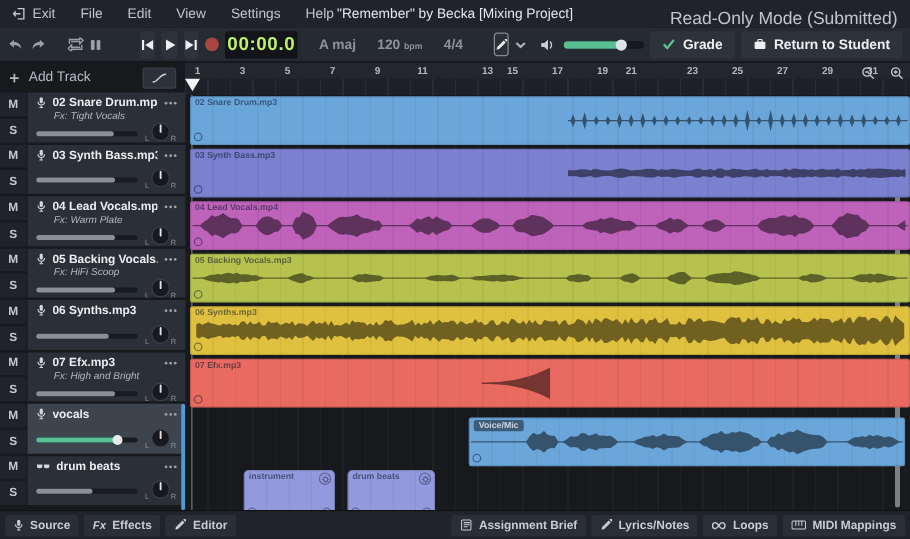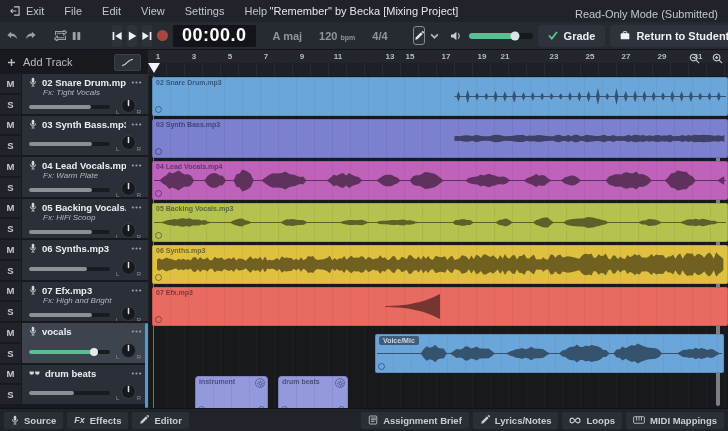--- a/index.html
+++ b/index.html
@@ -5,29 +5,29 @@
   *{box-sizing:border-box;margin:0;padding:0;}
   html,body{width:728px;height:431px;overflow:hidden;}
   body{position:relative;background:#17191d;font-family:"Liberation Sans",sans-serif;color:#c9ccd1;}
   svg{display:block;}
 
   
   .menubar{height:22px;background:#20232a;display:flex;align-items:center;padding:0 10px;position:relative;font-size:11px;}
   .menu-item{padding:0 10px;color:#c2c6cc;display:flex;gap:5px;align-items:center;height:100%;}
   .menu-item.exit{padding-left:0;gap:6px;}
   .mb-title{position:absolute;left:50%;transform:translateX(-50%);color:#e4e7eb;font-size:11px;white-space:nowrap;}
-  .mb-mode{margin-left:auto;color:#c2c6cc;font-size:11px;margin-top:6px;}
+  .mb-mode{margin-left:auto;color:#c2c6cc;font-size:14px;margin-top:6px;}
 
   
   .transport{height:28px;background:#262a31;display:flex;align-items:center;padding:0 6px;gap:5px;border-bottom:1px solid #111317;}
   .tico{width:22px;height:20px;display:flex;align-items:center;justify-content:center;color:#9aa0a8;border-radius:3px;}
   .tbtn{width:29px;height:22px;background:#2e333b;border-radius:3px;display:flex;align-items:center;justify-content:center;color:#eef0f3;}
   .rec{width:24px;height:22px;display:flex;align-items:center;justify-content:center;}
   .rec .dot{width:11px;height:11px;border-radius:50%;background:#a8463e;}
-  .time{background:#121419;color:#ffffff;font-size:18px;font-weight:bold;height:22px;display:flex;align-items:center;padding:0 9px;border-radius:2px;letter-spacing:.5px;}
+  .time{background:#121419;color:#bef264;font-size:15px;font-weight:bold;height:22px;display:flex;align-items:center;padding:0 2px;border-radius:2px;letter-spacing:.5px;}
   .keysig{color:#8f949b;font-size:11px;font-weight:bold;padding:0 6px;white-space:nowrap;}
   .keysig small{font-size:7px;font-weight:bold;}
   .pencilbox{width:25px;height:19px;border:1px solid #848a93;border-radius:3px;display:flex;align-items:center;justify-content:center;color:#e8eaed;background:#2b3038;}
   .chev{width:18px;height:19px;display:flex;align-items:center;justify-content:center;color:#aeb4bb;}
   .volwrap{display:flex;align-items:center;gap:7px;margin-left:6px;}
   .volume-track{width:64px;height:6px;background:#15181c;border-radius:3px;position:relative;}
   .volume-fill{height:100%;background:#58bf93;border-radius:3px;}
   .volume-handle{position:absolute;top:50%;transform:translate(-50%,-50%);width:9px;height:9px;background:#dfe3e7;border-radius:50%;}
   .action-btn{height:22px;background:#2e333b;border-radius:3px;display:flex;align-items:center;gap:6px;padding:0 10px;color:#eef0f3;font-size:11px;font-weight:bold;white-space:nowrap;}
 

